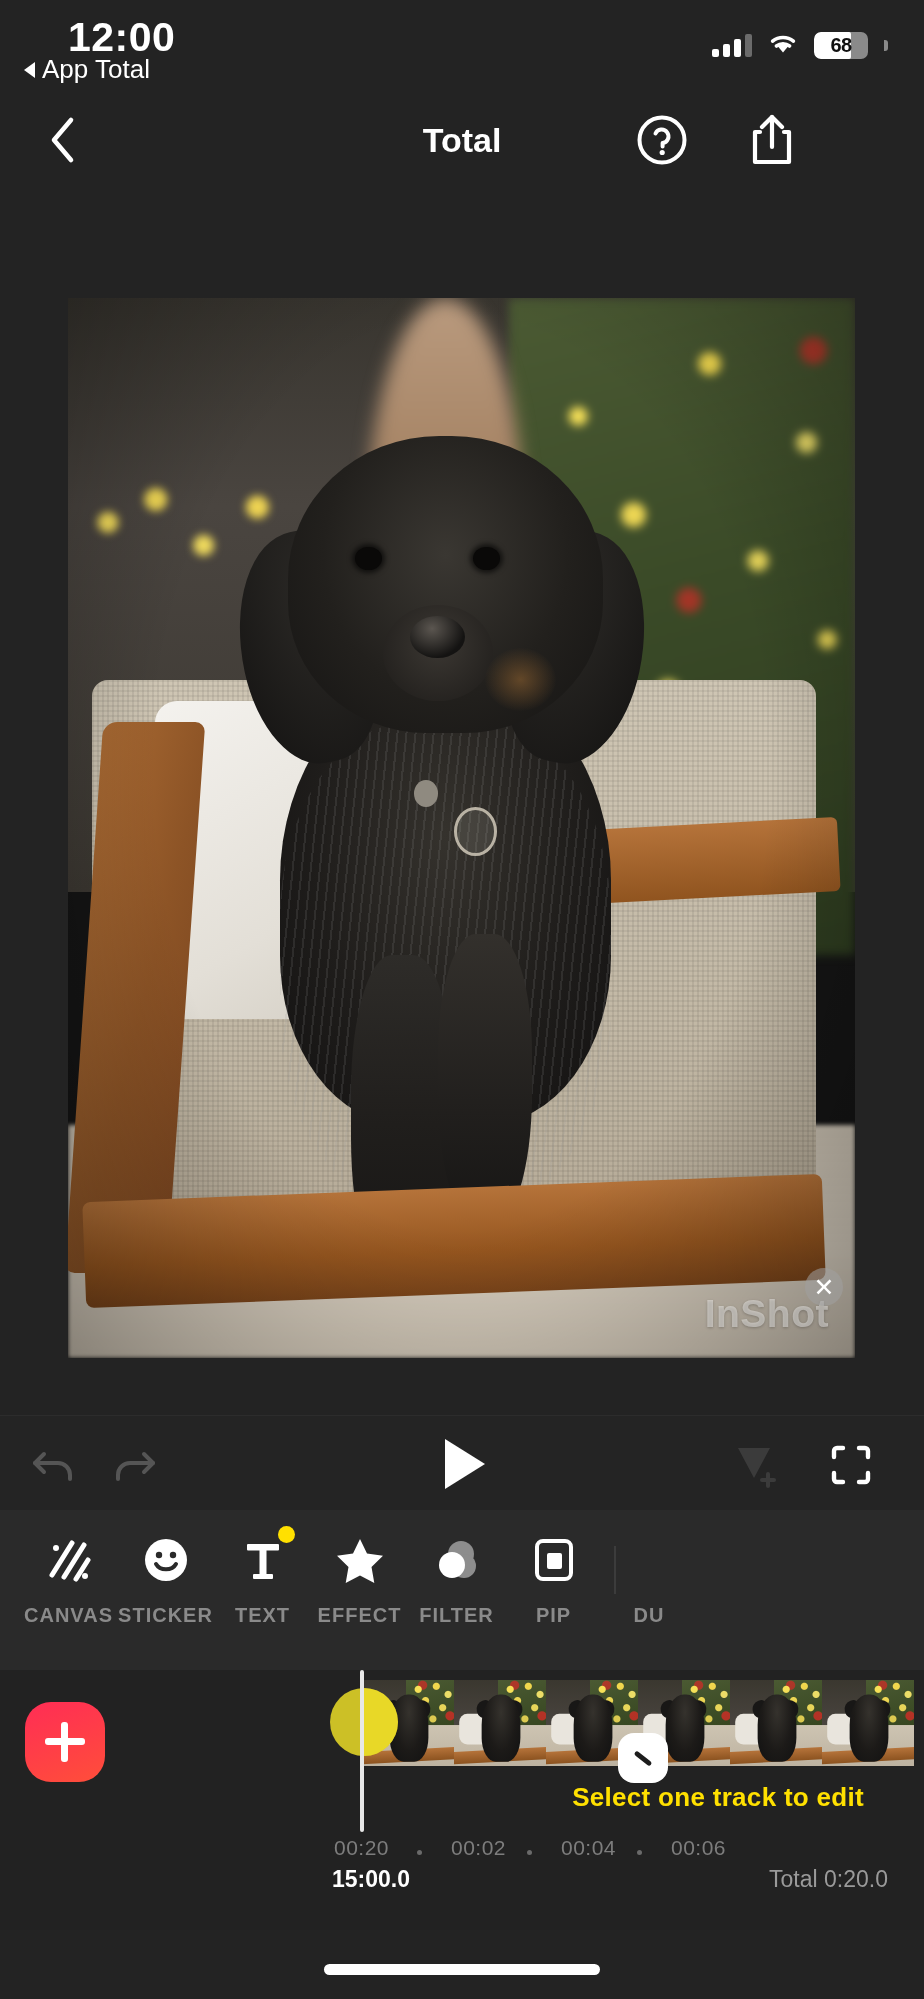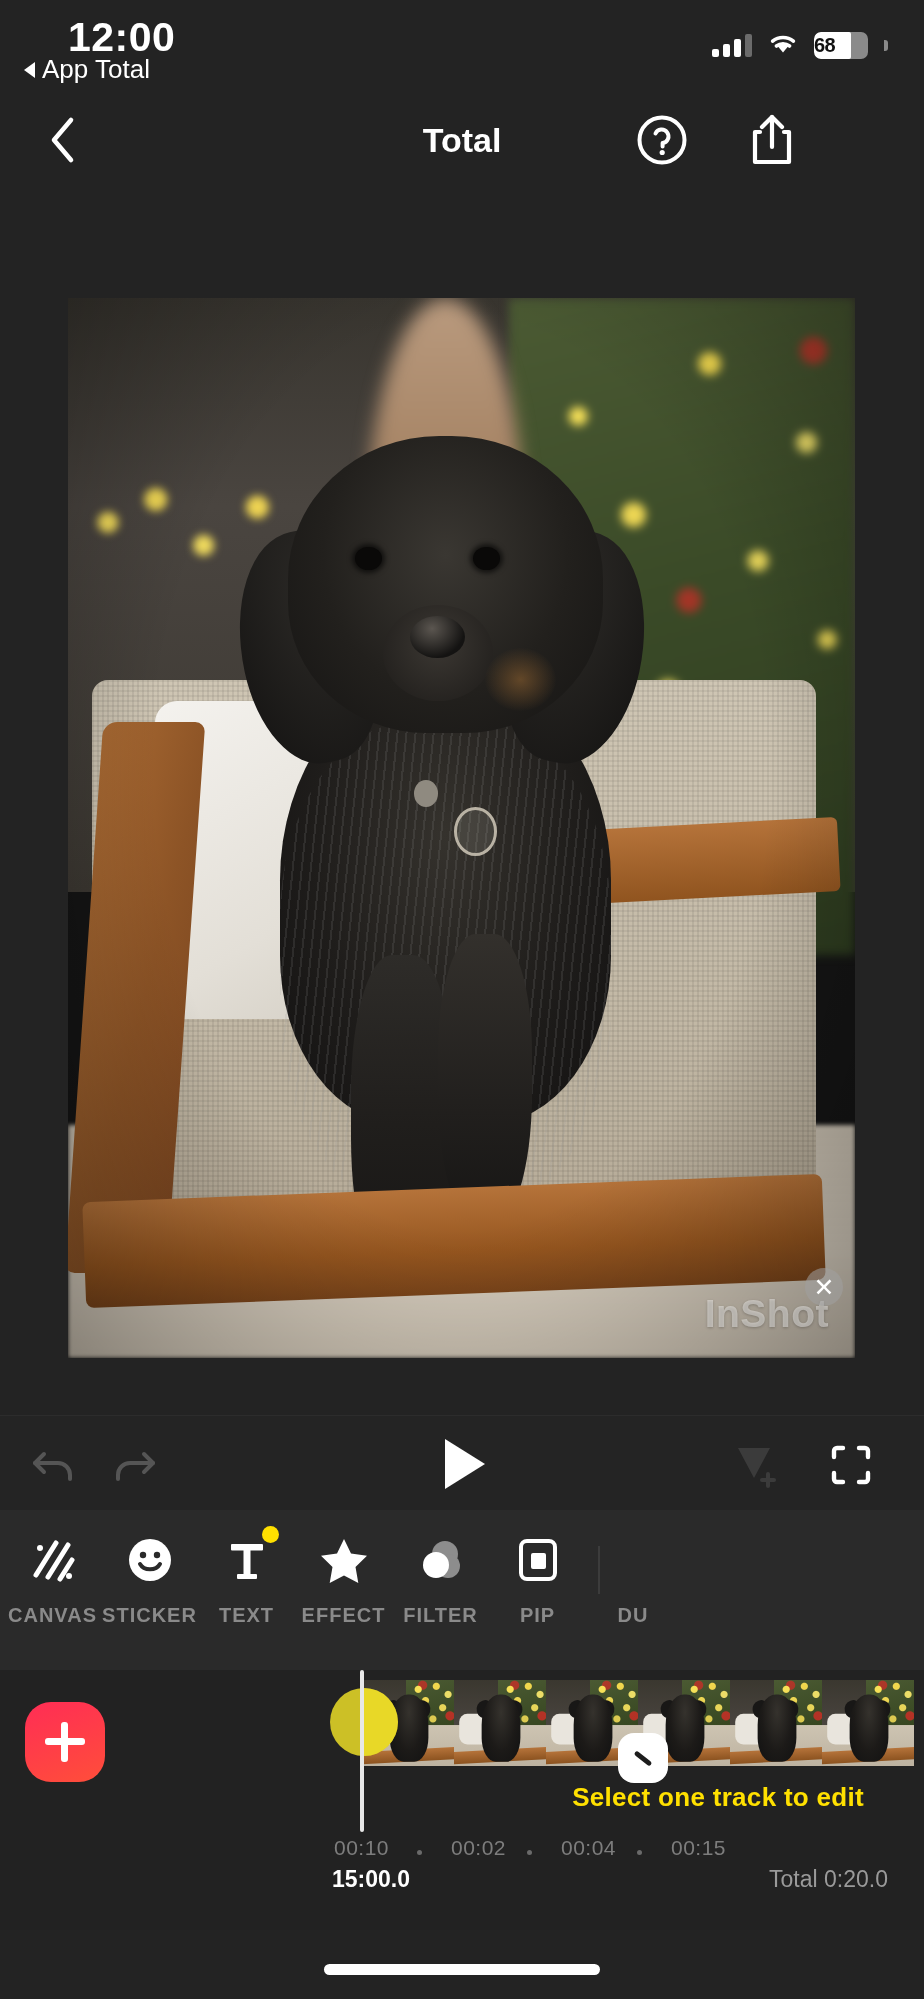--- a/index.html
+++ b/index.html
@@ -51,21 +51,21 @@
   .batt {
     position: relative; width: 54px; height: 27px;
     border-radius: 7px; background: #8a8a8a; overflow: hidden;
     display: flex; align-items: center;
   }
   .batt-fill {
     position: absolute; left: 0; top: 0; bottom: 0;
     width: 68%; background: #fff; border-radius: 7px 2px 2px 7px;
   }
   .batt-num {
-    position: relative; width: 100%; 
+    position: relative; width: 100%; text-align: center;
     font-size: 20px; font-weight: 700; color: #111; letter-spacing: -0.5px;
   }
   .batt-cap {
     width: 4px; height: 11px; background: #8a8a8a;
     border-radius: 0 3px 3px 0; margin-left: 2px;
   }
 
   
   .navbar {
     position: absolute; top: 100px; left: 0;
@@ -300,21 +300,21 @@
     border-left: 40px solid #fff;
     margin-left: 6px;
   }
 
   
   .toolstrip {
     position: absolute; top: 1510px; left: 0;
     width: 924px; height: 160px;
     background: #2a2a2a;
     display: flex; align-items: flex-start;
-    padding-left: 4px;
+    padding-left: 20px;
     overflow: hidden;
   }
   .tool {
     position: relative;
     width: 97px; flex: 0 0 97px;
     padding-top: 22px;
     display: flex; flex-direction: column; align-items: center; gap: 16px;
   }
   .tool-ico {
     width: 56px; height: 56px;
@@ -758,27 +758,27 @@
 
     <div class="transition-dot"></div>
     <div class="trim-handle">
       <span class="trim-line"></span>
     </div>
     <div class="playhead"></div>
 
     <div class="hint">Select one track to edit</div>
 
     <div class="ruler">
-      <span class="tick" style="left:334px">00:10</span>
+      <span class="tick" style="left:334px">00:20</span>
       <span class="dot" style="left:417px"></span>
       <span class="dot" style="left:527px"></span>
       <span class="tick" style="left:451px">00:02</span>
       <span class="dot" style="left:637px"></span>
       <span class="tick" style="left:561px">00:04</span>
-      <span class="tick" style="left:671px">00:15</span>
+      <span class="tick" style="left:671px">00:06</span>
     </div>
 
     <div class="timerow">
       <span class="cur-time">15:00.0</span>
       <span class="total-time">Total 0:20.0</span>
     </div>
   </div>
 
   <div class="home-bar"></div>
 

